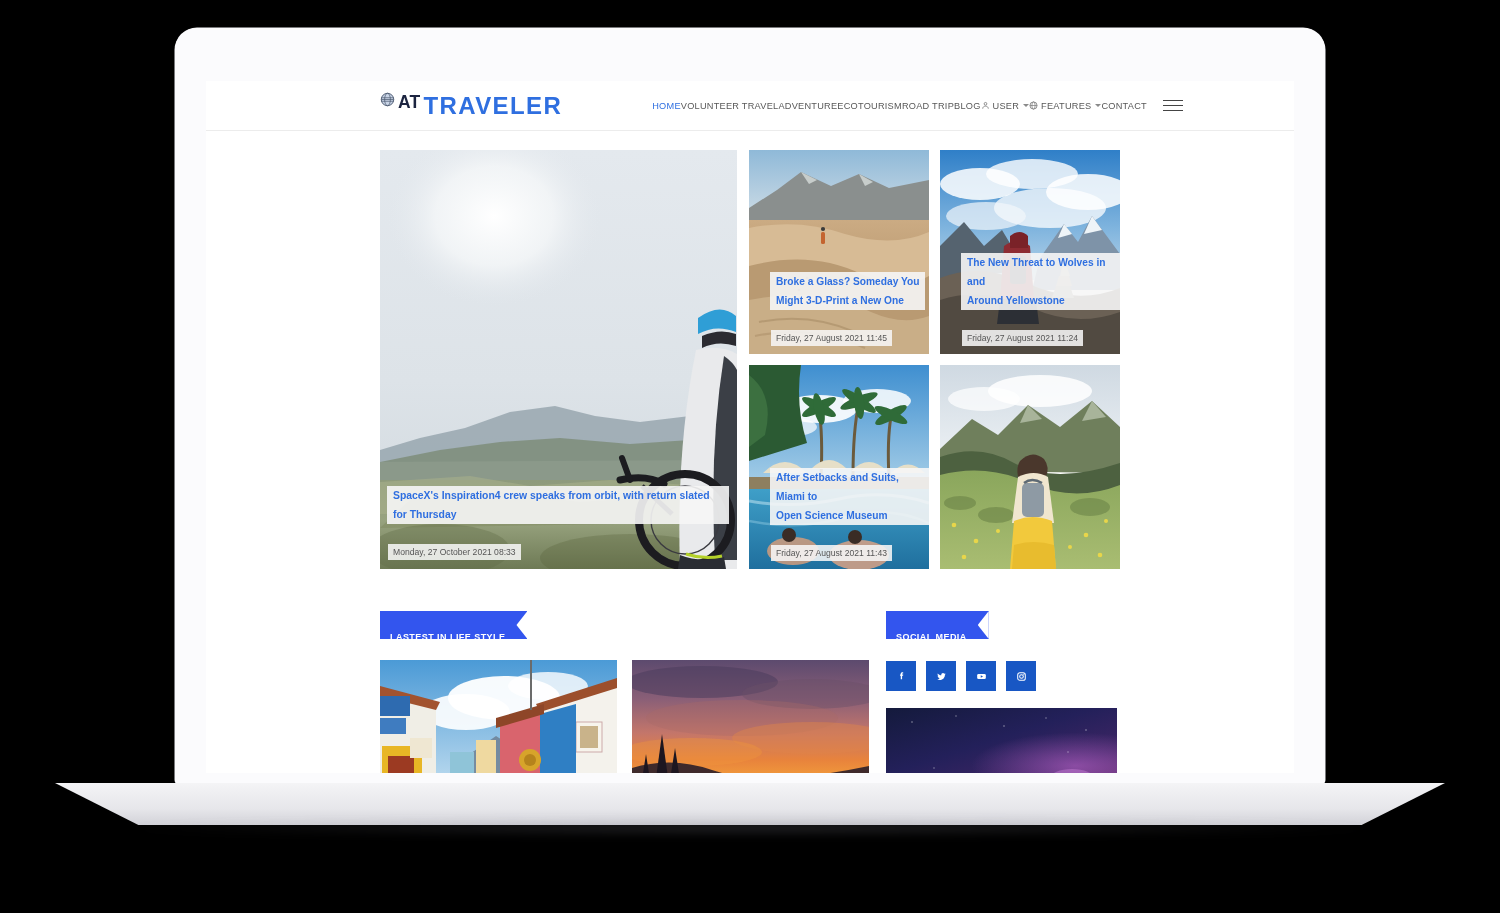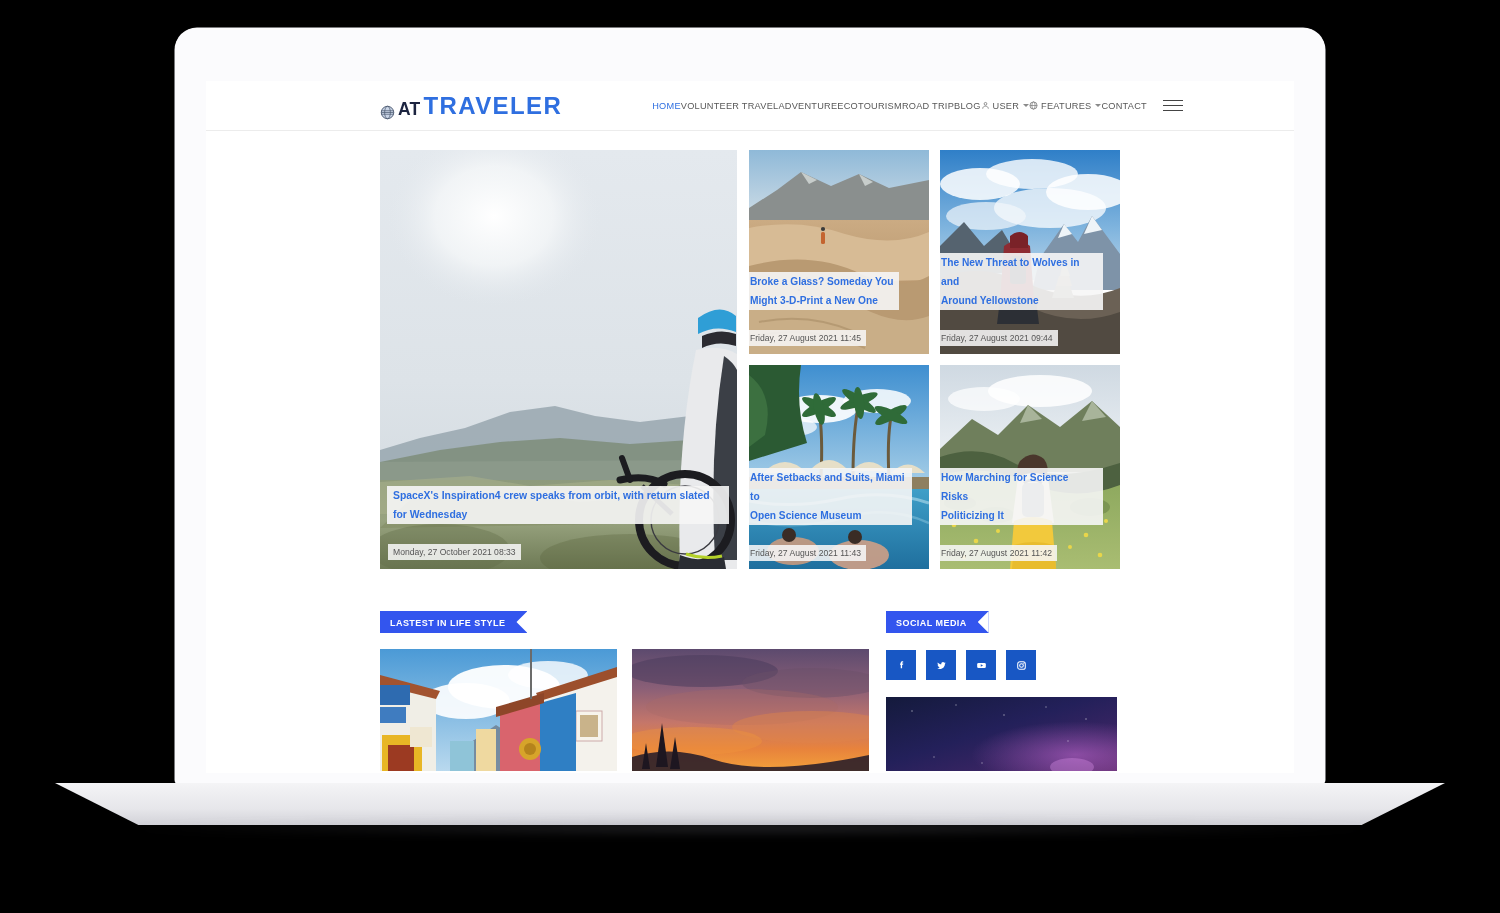--- a/index.html
+++ b/index.html
@@ -72,21 +72,21 @@
   .site-header {
     height: 50px;
     display: flex;
     align-items: center;
     padding: 0 18px 0 0;
     border-bottom: 1px solid #ececec;
     background: #fff;
   }
   .logo {
     display: flex;
-    align-items: flex-end;
+    align-items: flex-start;
     gap: 3px;
     margin-left: 174px;
     white-space: nowrap;
   }
   .logo-icon { width: 15px; height: 15px; display: block; flex: none; }
   .logo-at {
     font-size: 17.5px;
     font-weight: 700;
     letter-spacing: 0.2px;
     color: #1c2440;
@@ -174,21 +174,21 @@
     position: absolute;
     inset: 0;
     width: 100%;
     height: 100%;
   }
 
   .cap-wrap {
     position: absolute;
     left: 0; right: 0;
     bottom: 8px;
-    padding-left: 1px;
+    padding-left: 27px;
     display: flex;
     flex-direction: column;
     align-items: flex-start;
     gap: 4px;
   }
   .hero-main .cap-wrap { bottom: 9px; padding-left: 13px; }
   .cap-title {
     display: inline;
     background: rgba(246,246,246,0.90);
     color: #2f6fe0;
@@ -227,21 +227,21 @@
 
   .ribbon {
     position: relative;
     display: inline-block;
     background: #3355ee;
     color: #fff;
     font-size: 9px;
     font-weight: 700;
     letter-spacing: 0.45px;
     text-transform: uppercase;
-    padding: 8px 22px 6px 10px;
+    padding: 22px 22px 6px 10px;
     line-height: 1;
     height: 22px;
   }
   .ribbon::after {
     content: "";
     position: absolute;
     right: 0; top: 0;
     width: 11px; height: 100%;
     background: #ffffff;
     clip-path: polygon(100% 0, 100% 100%, 0 50%);
@@ -399,21 +399,21 @@
 
             <circle cx="305" cy="370" r="46" fill="none" stroke="#1c1c20" stroke-width="8"></circle>
             <circle cx="305" cy="370" r="34" fill="none" stroke="#3a3a40" stroke-width="1.4"></circle>
             <path d="M240 330 q26 -6 44 4" stroke="#1c1c20" stroke-width="7" fill="none" stroke-linecap="round"></path>
             <path d="M250 330 l-8 -22" stroke="#1c1c20" stroke-width="6" fill="none" stroke-linecap="round"></path>
             <path d="M262 336 l30 28" stroke="#26262c" stroke-width="5" fill="none"></path>
             <path d="M300 405 q20 8 44 2 l2 12 -48 0 z" fill="#2a2d33"></path>
             <path d="M306 404 q18 6 36 2" stroke="#b4d12a" stroke-width="3" fill="none"></path>
           </svg>
           <div class="cap-wrap">
-            <span class="cap-title">SpaceX's Inspiration4 crew speaks from orbit, with return slated for Wednesday</span>
+            <span class="cap-title">SpaceX's Inspiration4 crew speaks from orbit, with return slated for Thursday</span>
             <span class="cap-date">Monday, 27 October 2021 08:33</span>
           </div>
         </article>
 
         <div class="hero-side">
 
           <article class="card">
             <svg class="photo" viewBox="0 0 180 204" preserveAspectRatio="none">
               <defs>
                 <linearGradient id="dsky" x1="0" y1="0" x2="0" y2="1">
@@ -481,21 +481,21 @@
               <path d="M64 96 q14 -10 26 0 l4 54 -34 0 z" fill="#8e2b32"></path>
               <path d="M70 86 q10 -8 18 0 l0 12 -18 0 z" fill="#7a2228"></path>
               <rect x="70" y="106" width="16" height="28" rx="3" fill="#3b3b41"></rect>
               <path d="M60 150 q18 -6 36 0 l3 24 -42 0 z" fill="#2c2f35"></path>
             </svg>
             <div class="cap-wrap">
               <span class="cap-title">
                 <span class="cap-line">The New Threat to Wolves in and</span>
                 <span class="cap-line">Around Yellowstone</span>
               </span>
-              <span class="cap-date">Friday, 27 August 2021 09:44</span>
+              <span class="cap-date">Friday, 27 August 2021 11:24</span>
             </div>
           </article>
 
           <article class="card">
             <svg class="photo" viewBox="0 0 180 204" preserveAspectRatio="none">
               <defs>
                 <linearGradient id="tsky" x1="0" y1="0" x2="0" y2="1">
                   <stop offset="0%" stop-color="#3f8fd0"></stop>
                   <stop offset="100%" stop-color="#a9d0e8"></stop>
                 </linearGradient>
@@ -588,27 +588,20 @@
                   <circle cx="130" cy="182" r="2"></circle>
               </g>
 
               <path d="M80 96 q12 -12 24 -2 q6 8 2 18 l-28 0 q-2 -10 2 -16 z" fill="#4a372c"></path>
               <path d="M78 112 q16 -8 30 0 l6 46 -42 0 z" fill="#f0e6cf"></path>
               <rect x="82" y="118" width="22" height="34" rx="5" fill="#8e9aa4"></rect>
               <path d="M84 118 q8 -6 18 0" stroke="#5e6a74" stroke-width="2.5" fill="none"></path>
               <path d="M74 156 q18 -8 38 0 l4 48 -46 0 z" fill="#f2c93c"></path>
               <path d="M74 180 q20 -6 40 0 l2 24 -44 0 z" fill="#e8bc2e"></path>
             </svg>
-            <div class="cap-wrap">
-              <span class="cap-title">
-                <span class="cap-line">How Marching for Science Risks</span>
-                <span class="cap-line">Politicizing It</span>
-              </span>
-              <span class="cap-date">Friday, 27 August 2021 11:42</span>
-            </div>
           </article>
 
         </div>
       </div>
 
       <div class="lower">
 
         <section class="lower-left">
           <div class="ribbon">LASTEST IN LIFE STYLE</div>
           <div class="lifestyle-grid">

